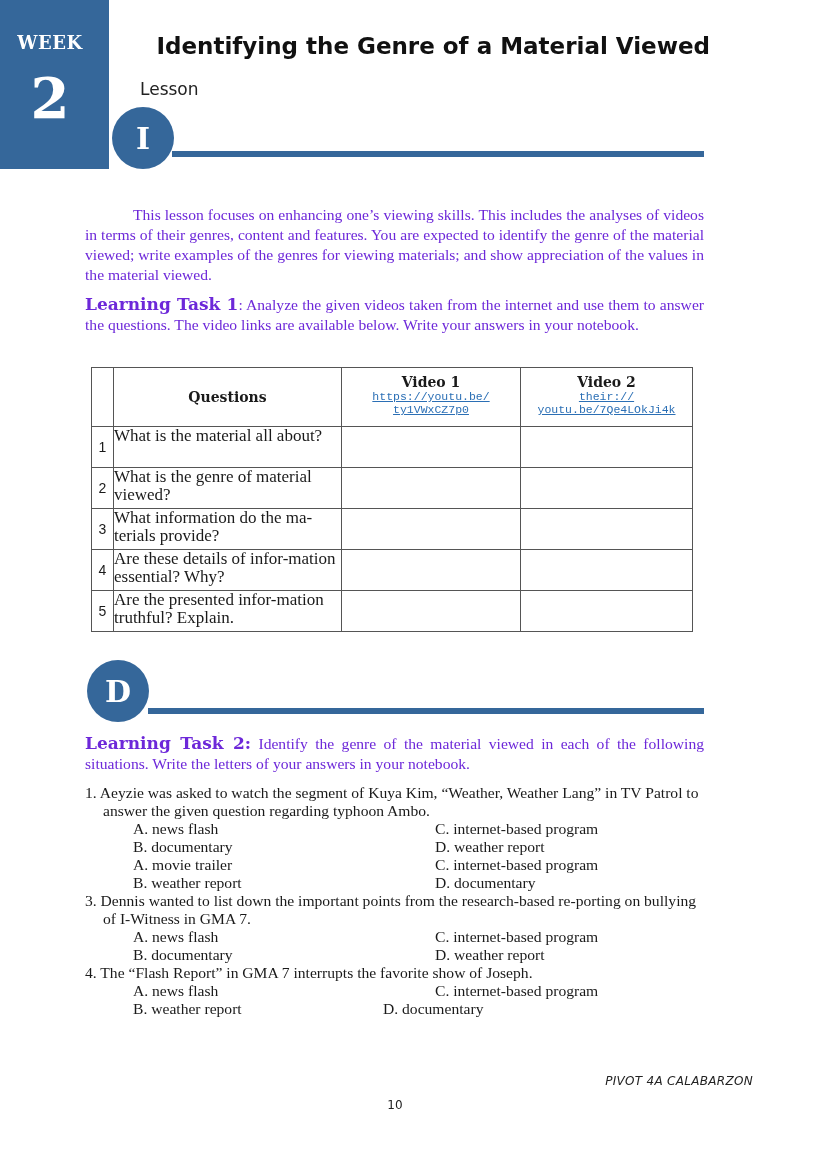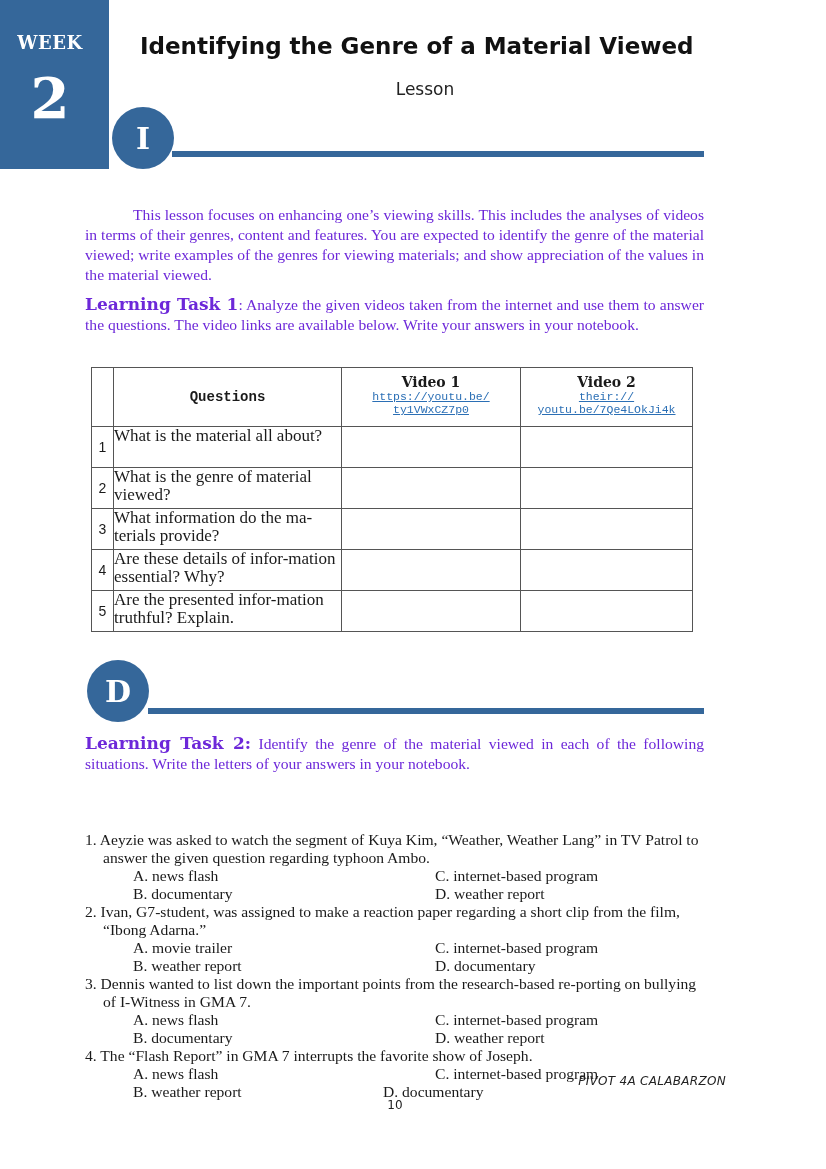--- a/index.html
+++ b/index.html
@@ -6,23 +6,23 @@
   body { width:826px; height:1169px; position:relative; overflow:hidden;
          font-family:"DejaVu Serif", serif; color:#1a1a1a; }
   .abs { position:absolute; }
 
   .week-box { left:0; top:0; width:109px; height:169px; background:#35679a; }
   .week-label { left:0; top:32px; width:100px; text-align:center; color:#fff;
                 font-family:"DejaVu Serif", serif; font-weight:bold; font-size:18px; letter-spacing:0.5px; }
   .week-num { left:0; top:66px; width:100px; text-align:center; color:#fff;
               font-family:"DejaVu Serif", serif; font-weight:bold; font-size:56px; line-height:64px; }
 
-  .title { left:140px; top:33px; width:570px; text-align:left;
+  .title { left:140px; top:33px; width:570px; text-align:right;
            font-family:"DejaVu Sans", sans-serif; font-weight:bold; font-size:23px; color:#111; }
-  .subtitle { left:140px; top:79px; width:570px; text-align:center;
+  .subtitle { left:140px; top:79px; width:570px; text-align:left;
               font-family:"DejaVu Sans", sans-serif; font-size:17px; color:#222; }
 
   .circle { width:62px; height:62px; border-radius:50%; background:#35679a; color:#fff;
             font-family:"DejaVu Serif", serif; font-weight:bold; font-size:30px;
             display:flex; align-items:center; justify-content:center; }
   .rule { height:6px; background:#35679a; }
 
   .para { font-family:"Liberation Serif", serif; font-size:15.6px; line-height:20px;
           text-align:justify; color:#6d28d9; }
   .para b { font-family:"DejaVu Serif", serif; font-size:17px; }
@@ -32,27 +32,27 @@
   table.q td, table.q th { border:1px solid #555; padding:0;margin-top:14px; }
   table.q th { font-family:"DejaVu Serif", serif; font-weight:bold; font-size:14px; height:52px; }
   .vhead { font-family:"DejaVu Serif", serif; font-weight:bold; font-size:14px; line-height:16px; }
   .vlink { font-family:Liberation Mono, monospace; font-weight:normal; font-size:11.5px; line-height:13px;
            color:#2b6fb5; text-decoration:underline; display:block; }
   td.num { width:21px; text-align:center; font-family:"Liberation Sans", sans-serif; font-size:14px; }
   td.qtext { width:227px; font-size:17px; line-height:18px; padding:2px 4px 2px 4px; vertical-align:top; height:40px; }
   td.ans { width:178px; }
   td.ans2 { width:171px; }
 
-  .items { left:85px; top:784px; width:625px; font-family:"Liberation Serif", serif; font-size:15.6px; line-height:18px;margin-top:47px; }
+  .items { left:85px; top:784px; width:625px; font-family:"Liberation Serif", serif; font-size:15.6px; line-height:18px; }
   .item-q { padding-left:18px; text-indent:-18px; }
   .opts { display:flex;align-items:center; }
   .opt-a { width:302px; padding-left:48px; }
   .opt-a.short { width:250px; }
 
-  .footer-right { left:548px; top:1074px; width:178px; text-align:right;
+  .footer-right { left:575px; top:1074px; width:178px; text-align:right;
                   font-family:"DejaVu Sans", sans-serif; font-style:italic; font-size:12px; color:#222; letter-spacing:0.3px; }
   .page-num { left:380px; top:1098px; width:30px; text-align:center;
               font-family:"DejaVu Sans", sans-serif; font-size:12px; color:#222; }
 </style>
 </head>
 <body>
 
 <div class="abs week-box"></div>
 <div class="abs week-label">WEEK</div>
 <div class="abs week-num">2</div>
@@ -68,21 +68,21 @@
 <div class="abs para" style="left:85px; top:205px; width:619px; text-indent:48px;">This lesson focuses on enhancing one’s viewing skills. This includes the analyses of videos in terms of their genres, content and features. You are expected to identify the genre of the material viewed; write examples of the genres for viewing materials; and show appreciation of the values in the material viewed.</div>
 
 <div class="abs para" style="left:85px; top:294px; width:619px;">
   <b>Learning Task 1</b><span>: Analyze the given videos taken from the internet and use them to answer the questions. The video links are available below. Write your answers in your notebook.</span>
 </div>
 
 <table class="q">
   <tbody>
       <tr>
     <th style="width:21px;"></th>
-    <th style="width:227px;font-family:Liberation Mono, monospace;">Questions</th>
+    <th style="width:227px;">Questions</th>
     <th style="width:178px; vertical-align:top; padding-top:6px;">
       <div class="vhead">Video 1</div>
       <span class="vlink" style="padding:0 20px;">https://youtu.be/ ty1VWxCZ7p0</span>
     </th>
     <th style="width:171px; vertical-align:top; padding-top:6px;">
       <div class="vhead">Video 2</div>
       <span class="vlink" style="padding:0 10px;">their:// youtu.be/7Qe4LOkJi4k</span>
     </th>
   </tr>
   <tr>
@@ -133,21 +133,20 @@
     <div class="opts">
         <span class="opt-a">A. news flash</span>
         <span>C. internet-based program</span>
       </div>
     <div class="opts">
         <span class="opt-a">B. documentary</span>
         <span>D. weather report</span>
       </div>
   </div>
   <div>
-    <div class="item-q">2. Ivan, G7-student, was assigned to make a reaction paper regarding a short clip from the film, “Ibong Adarna.”</div>
     <div class="opts">
         <span class="opt-a">A. movie trailer</span>
         <span>C. internet-based program</span>
       </div>
     <div class="opts">
         <span class="opt-a">B. weather report</span>
         <span>D. documentary</span>
       </div>
   </div>
   <div>

